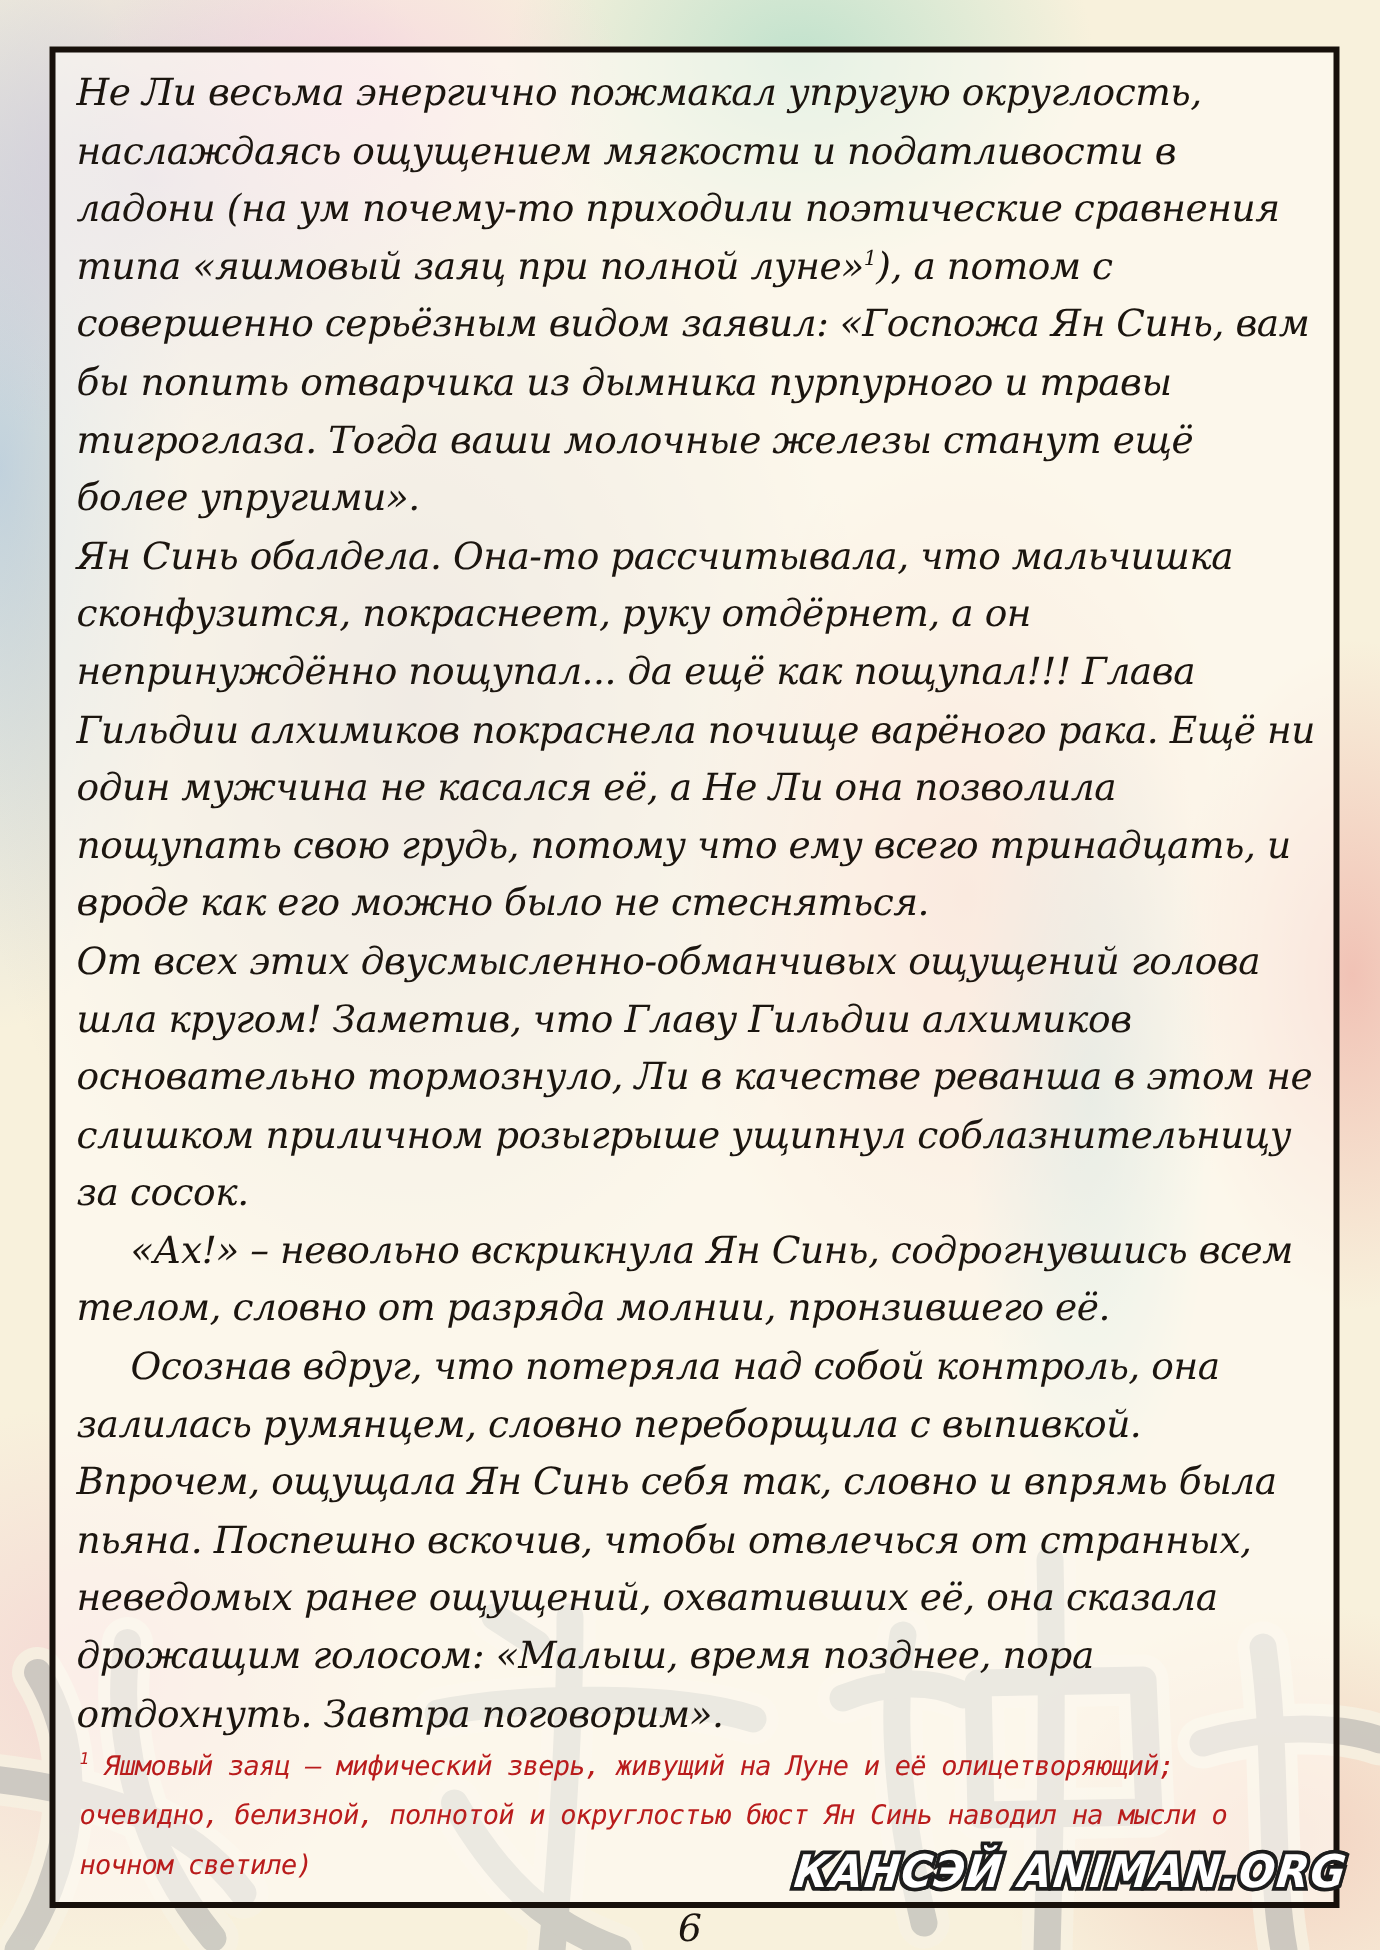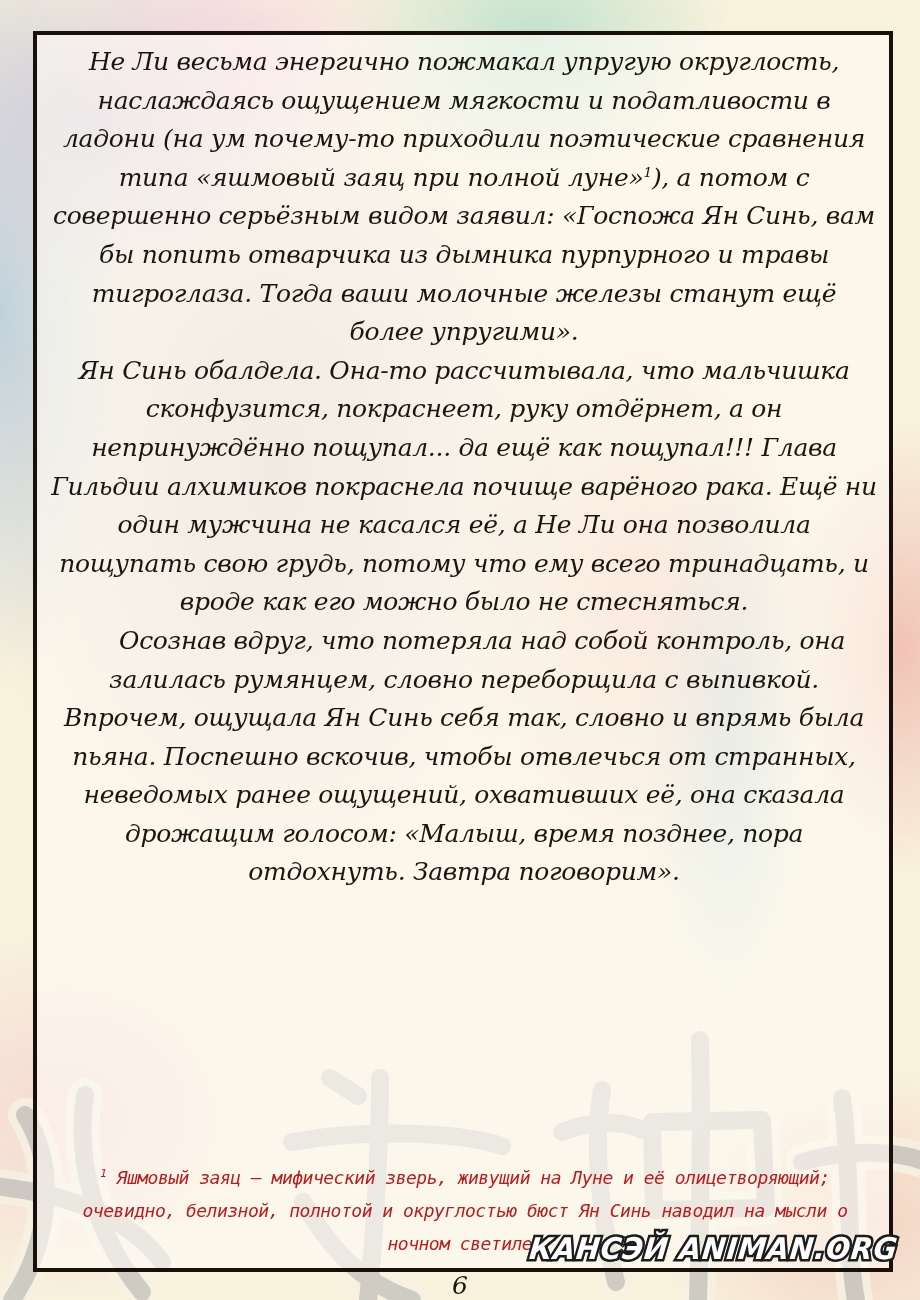--- a/index.html
+++ b/index.html
@@ -27,21 +27,20 @@
       #f8f1dc;
   }
   .brush-svg{position:absolute; left:0; top:0; z-index:0; opacity:.8;}
 
   
   .frame{
     position:absolute; left:33px; top:31px; width:860px; height:1241px;
     box-sizing:border-box; border:4px solid #17100b;
     background:rgba(255,252,245,0.60);
     z-index:2;
-    text-align:center;
   }
   .body-text{ padding:8px 12px 0 14px; color:#1b150f; }
   .body-text p{
     margin:0; font-size:25px; line-height:38.6px; letter-spacing:-0.3px;
     font-style:italic;
   }
   .body-text p.indent{ text-indent:36px; }
   .sup{ font-size:0.55em; vertical-align:super; line-height:0; }
 
   .footnote{
@@ -108,20 +107,22 @@
         <path d="M842,1098 C852,1168 846,1248 856,1300"></path>
         <path d="M802,1162 C842,1150 892,1150 920,1160"></path>
       </g>
     </g>
   </svg>
 
   <div class="frame">
     <div class="body-text">
       <p><span>Не Ли весьма энергично пожмакал упругую округлость, наслаждаясь ощущением мягкости и податливости в ладони (на ум почему-то приходили поэтические сравнения типа «яшмовый заяц при полной луне»</span><span class="sup">1</span><span>), а потом с совершенно серьёзным видом заявил: «Госпожа Ян Синь, вам бы попить отварчика из дымника пурпурного и травы тигроглаза. Тогда ваши молочные железы станут ещё более упругими».</span></p>
       <p>Ян Синь обалдела. Она-то рассчитывала, что мальчишка сконфузится, покраснеет, руку отдёрнет, а он непринуждённо пощупал... да ещё как пощупал!!! Глава Гильдии алхимиков покраснела почище варёного рака. Ещё ни один мужчина не касался её, а Не Ли она позволила пощупать свою грудь, потому что ему всего тринадцать, и вроде как его можно было не стесняться.</p>
+      <p>От всех этих двусмысленно-обманчивых ощущений голова шла кругом! Заметив, что Главу Гильдии алхимиков основательно тормознуло, Ли в качестве реванша в этом не слишком приличном розыгрыше ущипнул соблазнительницу за сосок.</p>
+      <p class="indent">«Ах!» – невольно вскрикнула Ян Синь, содрогнувшись всем телом, словно от разряда молнии, пронзившего её.</p>
       <p class="indent">Осознав вдруг, что потеряла над собой контроль, она залилась румянцем, словно переборщила с выпивкой. Впрочем, ощущала Ян Синь себя так, словно и впрямь была пьяна. Поспешно вскочив, чтобы отвлечься от странных, неведомых ранее ощущений, охвативших её, она сказала дрожащим голосом: «Малыш, время позднее, пора отдохнуть. Завтра поговорим».</p>
     </div>
 
     <div class="footnote"><span class="sup">1</span><span> Яшмовый заяц – мифический зверь, живущий на Луне и её олицетворяющий; очевидно, белизной, полнотой и округлостью бюст Ян Синь наводил на мысли о ночном светиле)</span></div>
   </div>
 
   <div class="watermark">КАНСЭЙ ANIMAN.ORG</div>
 
   <div class="page-number">6</div>
 

